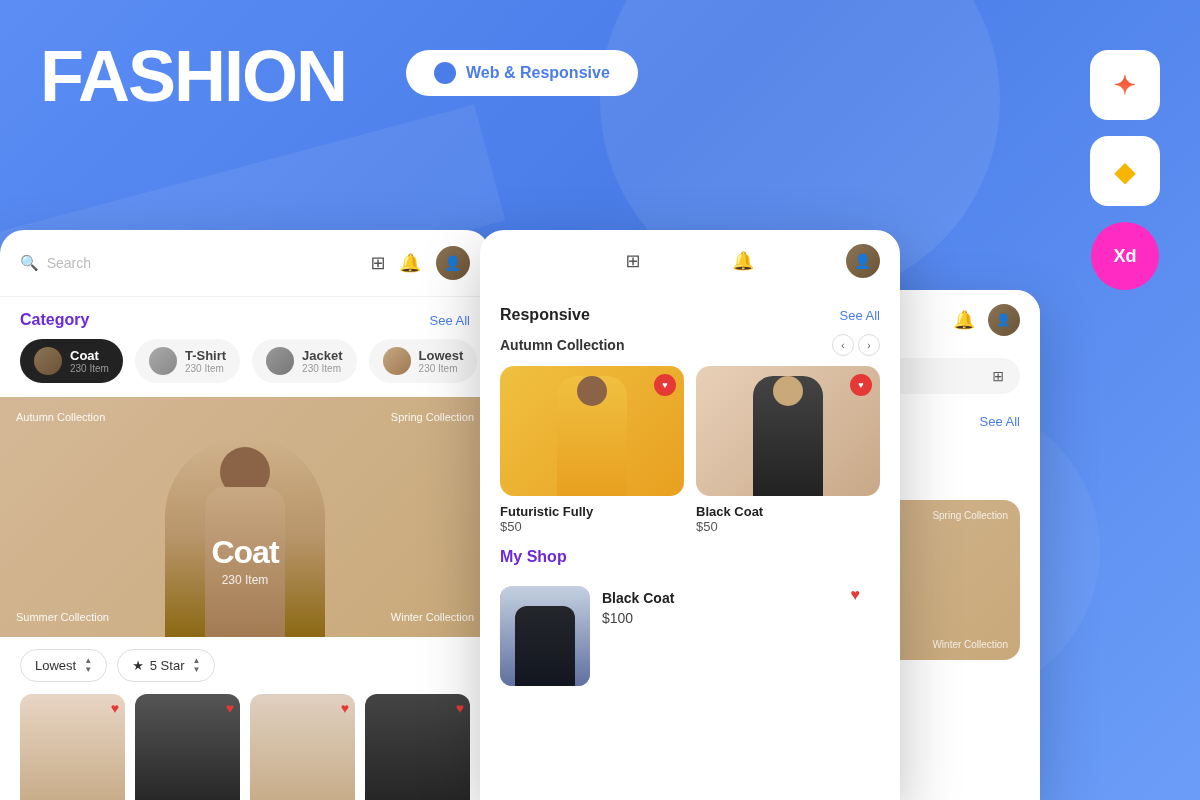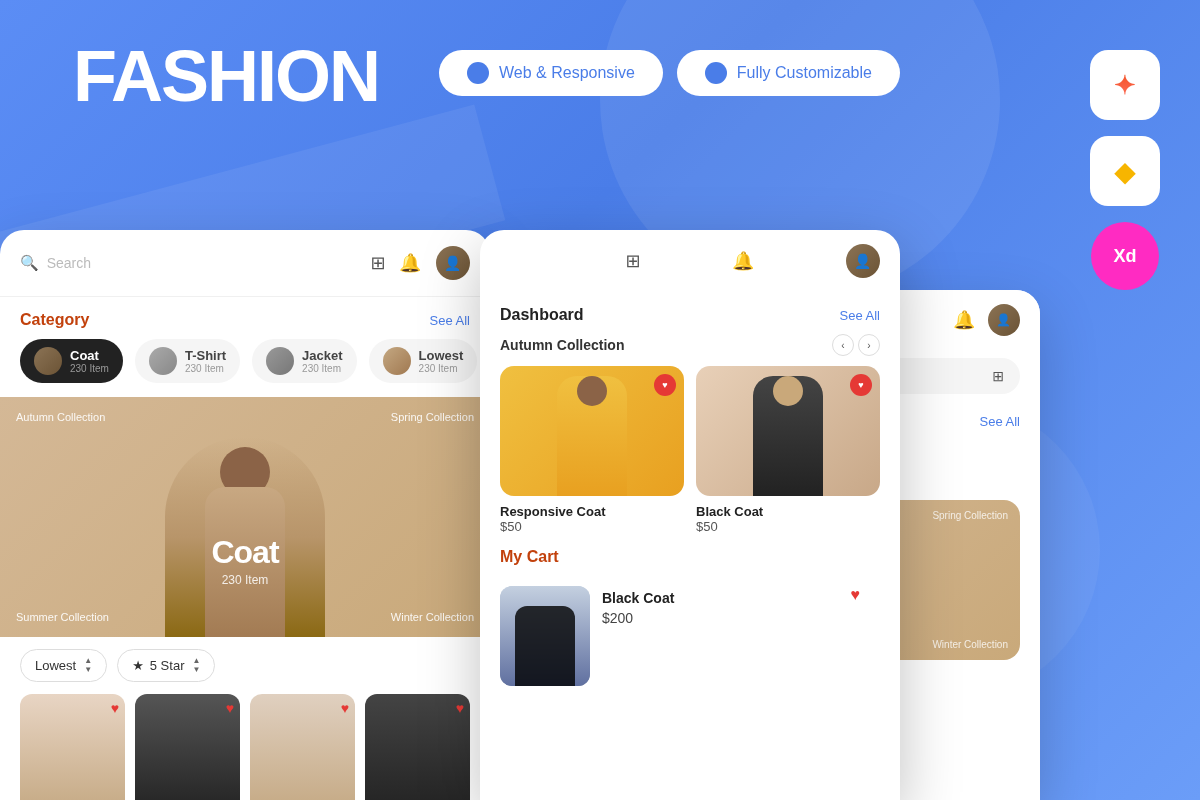--- a/index.html
+++ b/index.html
@@ -54,21 +54,20 @@
       position: absolute;
       top: 0; left: 0; right: 0;
       height: 220px;
       display: flex;
       align-items: flex-start;
       padding: 40px 40px 0 40px;
     }
 
     .brand-section {
       flex: 0 0 auto;
-      margin-left: 33px;
     }
     .brand-title {
       font-size: 72px;
       font-weight: 900;
       color: white;
       letter-spacing: -2px;
       line-height: 1;
     }
     .brand-subtitle {
       font-size: 18px;
@@ -90,21 +89,21 @@
       align-items: center;
     }
     .badge-pill {
       background: white;
       border-radius: 50px;
       padding: 12px 28px;
       display: flex;
       align-items: center;
       gap: 10px;
       font-size: 16px;
-      font-weight: 400;
+      font-weight: 700;
       color: #4a7de8;
       white-space: nowrap;
     }
     .badge-dot {
       width: 22px; height: 22px;
       background: #4a7de8;
       border-radius: 50%;
       flex-shrink: 0;
     }
     .badge-pill-empty {
@@ -192,21 +191,21 @@
     
     .section-header {
       display: flex;
       justify-content: space-between;
       align-items: center;
       padding: 14px 20px 10px;
     }
     .section-title {
       font-size: 16px;
       font-weight: 700;
-      color: #c2410c;
+      color: #6d28d9;
     }
     .see-all-link {
       font-size: 13px;
       color: #4a7de8;
       font-weight: 500;
     }
 
     
     .category-row {
       display: flex;
@@ -684,24 +683,20 @@
   <div class="brand-section">
     <div class="brand-title">FASHION</div>
   </div>
 
   <div class="badges-section">
     <div class="badges-row">
       <div class="badge-pill">
         <div class="badge-dot"></div>
         <span>Web &amp; Responsive</span>
       </div>
-      <div class="badge-pill">
-        <div class="badge-dot"></div>
-        <span>Fully Customizable</span>
-      </div>
     </div>
   </div>
 </div>
 
 <div class="right-icons">
   <div class="tool-icon-btn tool-figma">
     <span class="figma-f">✦</span>
   </div>
   <div class="tool-icon-btn tool-sketch">
     <span>◆</span>
@@ -814,73 +809,73 @@
 
   <div class="phone-mid">
     <div class="phone-mid-topbar">
       <span style="width:34px;"></span>
       <span style="font-size:18px;color:#555;">⊞</span>
       <span style="font-size:18px;color:#555;">🔔</span>
       <div style="width:34px;height:34px;border-radius:50%;background:linear-gradient(135deg,#8B7355,#6B5335);display:flex;align-items:center;justify-content:center;color:white;font-size:14px;">👤</div>
     </div>
 
     <div class="section-header">
-      <span class="collection-section-title">Dashboard</span>
+      <span class="collection-section-title">Responsive</span>
       <span class="see-all-link">See All</span>
     </div>
 
     <div style="display:flex;justify-content:space-between;align-items:center;padding:0 20px 10px;">
       <span class="collection-subtitle" style="padding:0;font-size:14px;font-weight:600;color:#333;">Autumn Collection</span>
       <div class="nav-arrows">
         <div class="nav-arr">‹</div>
         <div class="nav-arr">›</div>
       </div>
     </div>
 
     <div class="collection-grid">
       <div>
         <div class="collection-card coll-img1">
           <span class="coll-badge-red">♥</span>
 
           <div style="position:absolute;bottom:0;left:50%;transform:translateX(-50%);width:70px;height:120px;background:linear-gradient(180deg,#f0c040,#e8a020);border-radius:20px 20px 0 0;"></div>
           <div style="position:absolute;top:10px;left:50%;transform:translateX(-50%);width:30px;height:30px;background:#8B6347;border-radius:50%;"></div>
         </div>
         <div class="collection-card-info">
-          <div class="coll-prod-name">Responsive Coat</div>
+          <div class="coll-prod-name">Futuristic Fully</div>
           <div class="coll-prod-price">$50</div>
         </div>
       </div>
 
       <div>
         <div class="collection-card coll-img2">
           <span class="coll-badge-red">♥</span>
           <div style="position:absolute;bottom:0;left:50%;transform:translateX(-50%);width:70px;height:120px;background:linear-gradient(180deg,#444,#222);border-radius:20px 20px 0 0;"></div>
           <div style="position:absolute;top:10px;left:50%;transform:translateX(-50%);width:30px;height:30px;background:#c9a87a;border-radius:50%;"></div>
         </div>
         <div class="collection-card-info">
           <div class="coll-prod-name">Black Coat</div>
           <div class="coll-prod-price">$50</div>
         </div>
       </div>
     </div>
 
     <div class="my-cart-section">
       <div class="section-header" style="padding:0 0 10px;">
-        <span class="section-title">My Cart</span>
+        <span class="section-title">My Shop</span>
       </div>
       <div class="cart-item" style="position:relative;">
         <div class="cart-item-img">
 
           <div style="width:100%;height:100%;background:linear-gradient(180deg,#c4d0e0,#6070a0);border-radius:12px;position:relative;overflow:hidden;">
             <div style="position:absolute;bottom:0;left:50%;transform:translateX(-50%);width:60px;height:80px;background:rgba(0,0,0,0.8);border-radius:12px 12px 0 0;"></div>
           </div>
         </div>
         <div class="cart-item-info">
           <div class="cart-item-name">Black Coat</div>
-          <div class="cart-item-price">$200</div>
+          <div class="cart-item-price">$100</div>
         </div>
         <span class="cart-heart">♥</span>
       </div>
     </div>
   </div>
 
   <div class="phone-right">
     <div class="phone-right-topbar">
       <div class="shop-logo">
         <div class="shop-icon">🛍</div>

